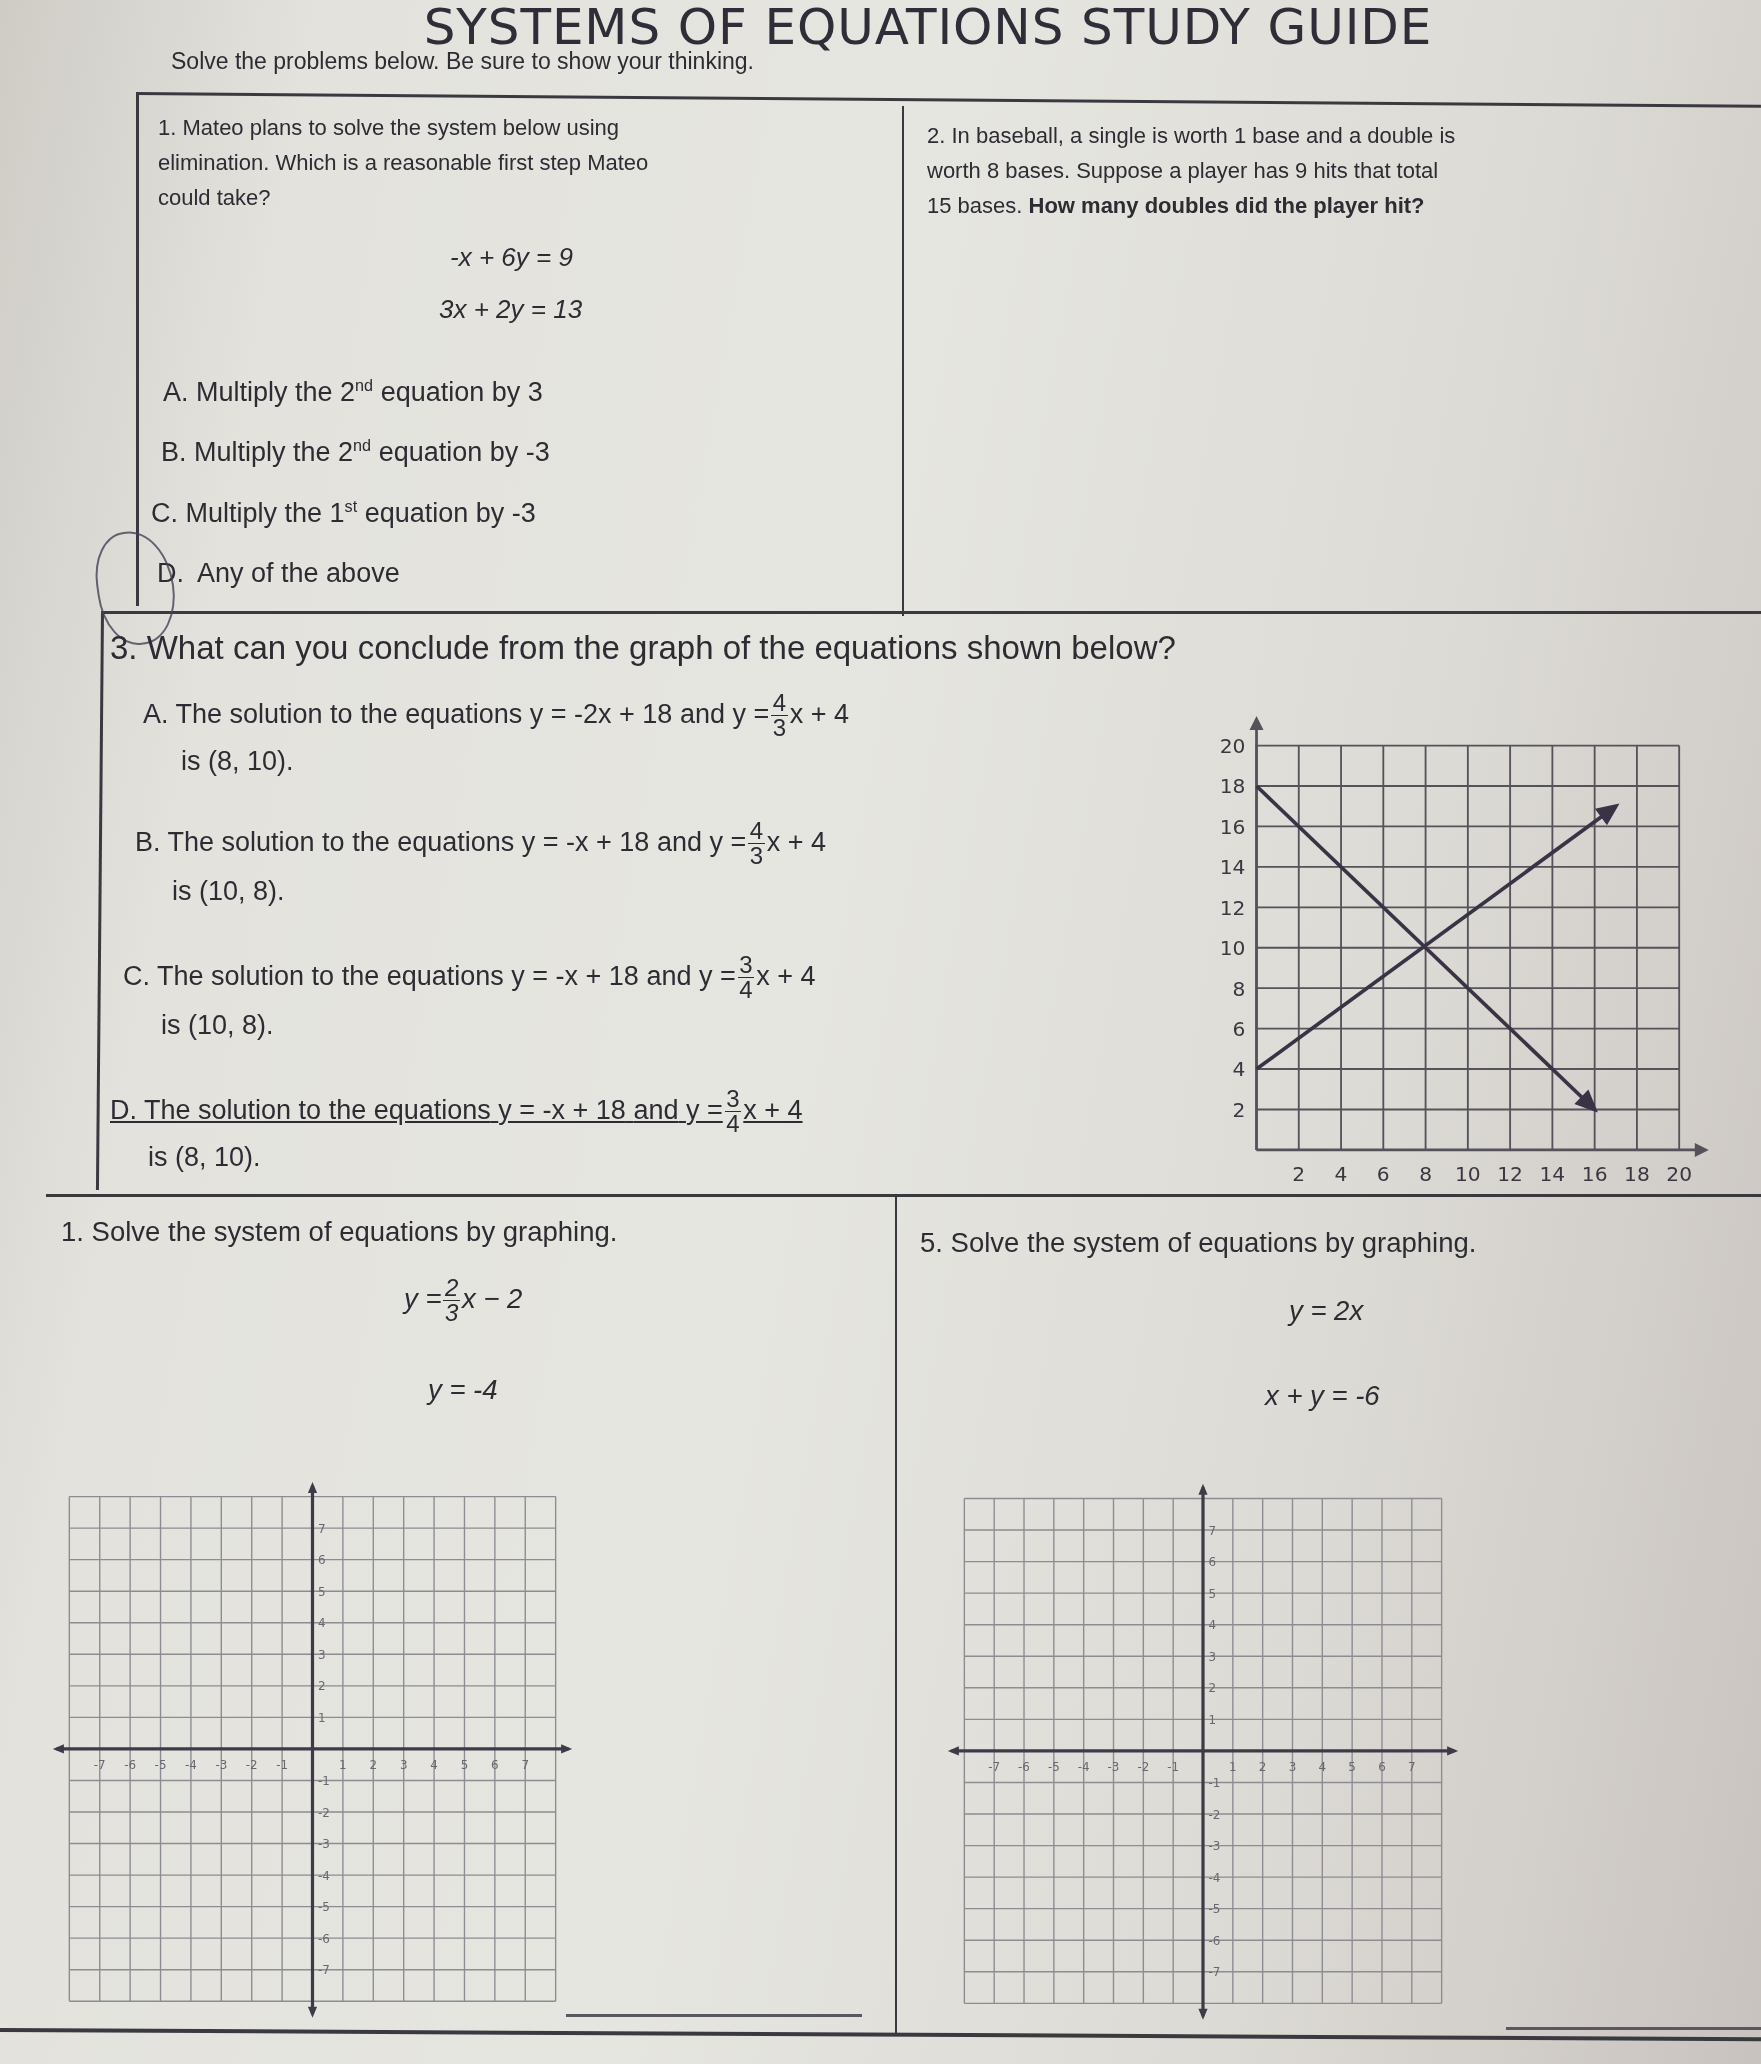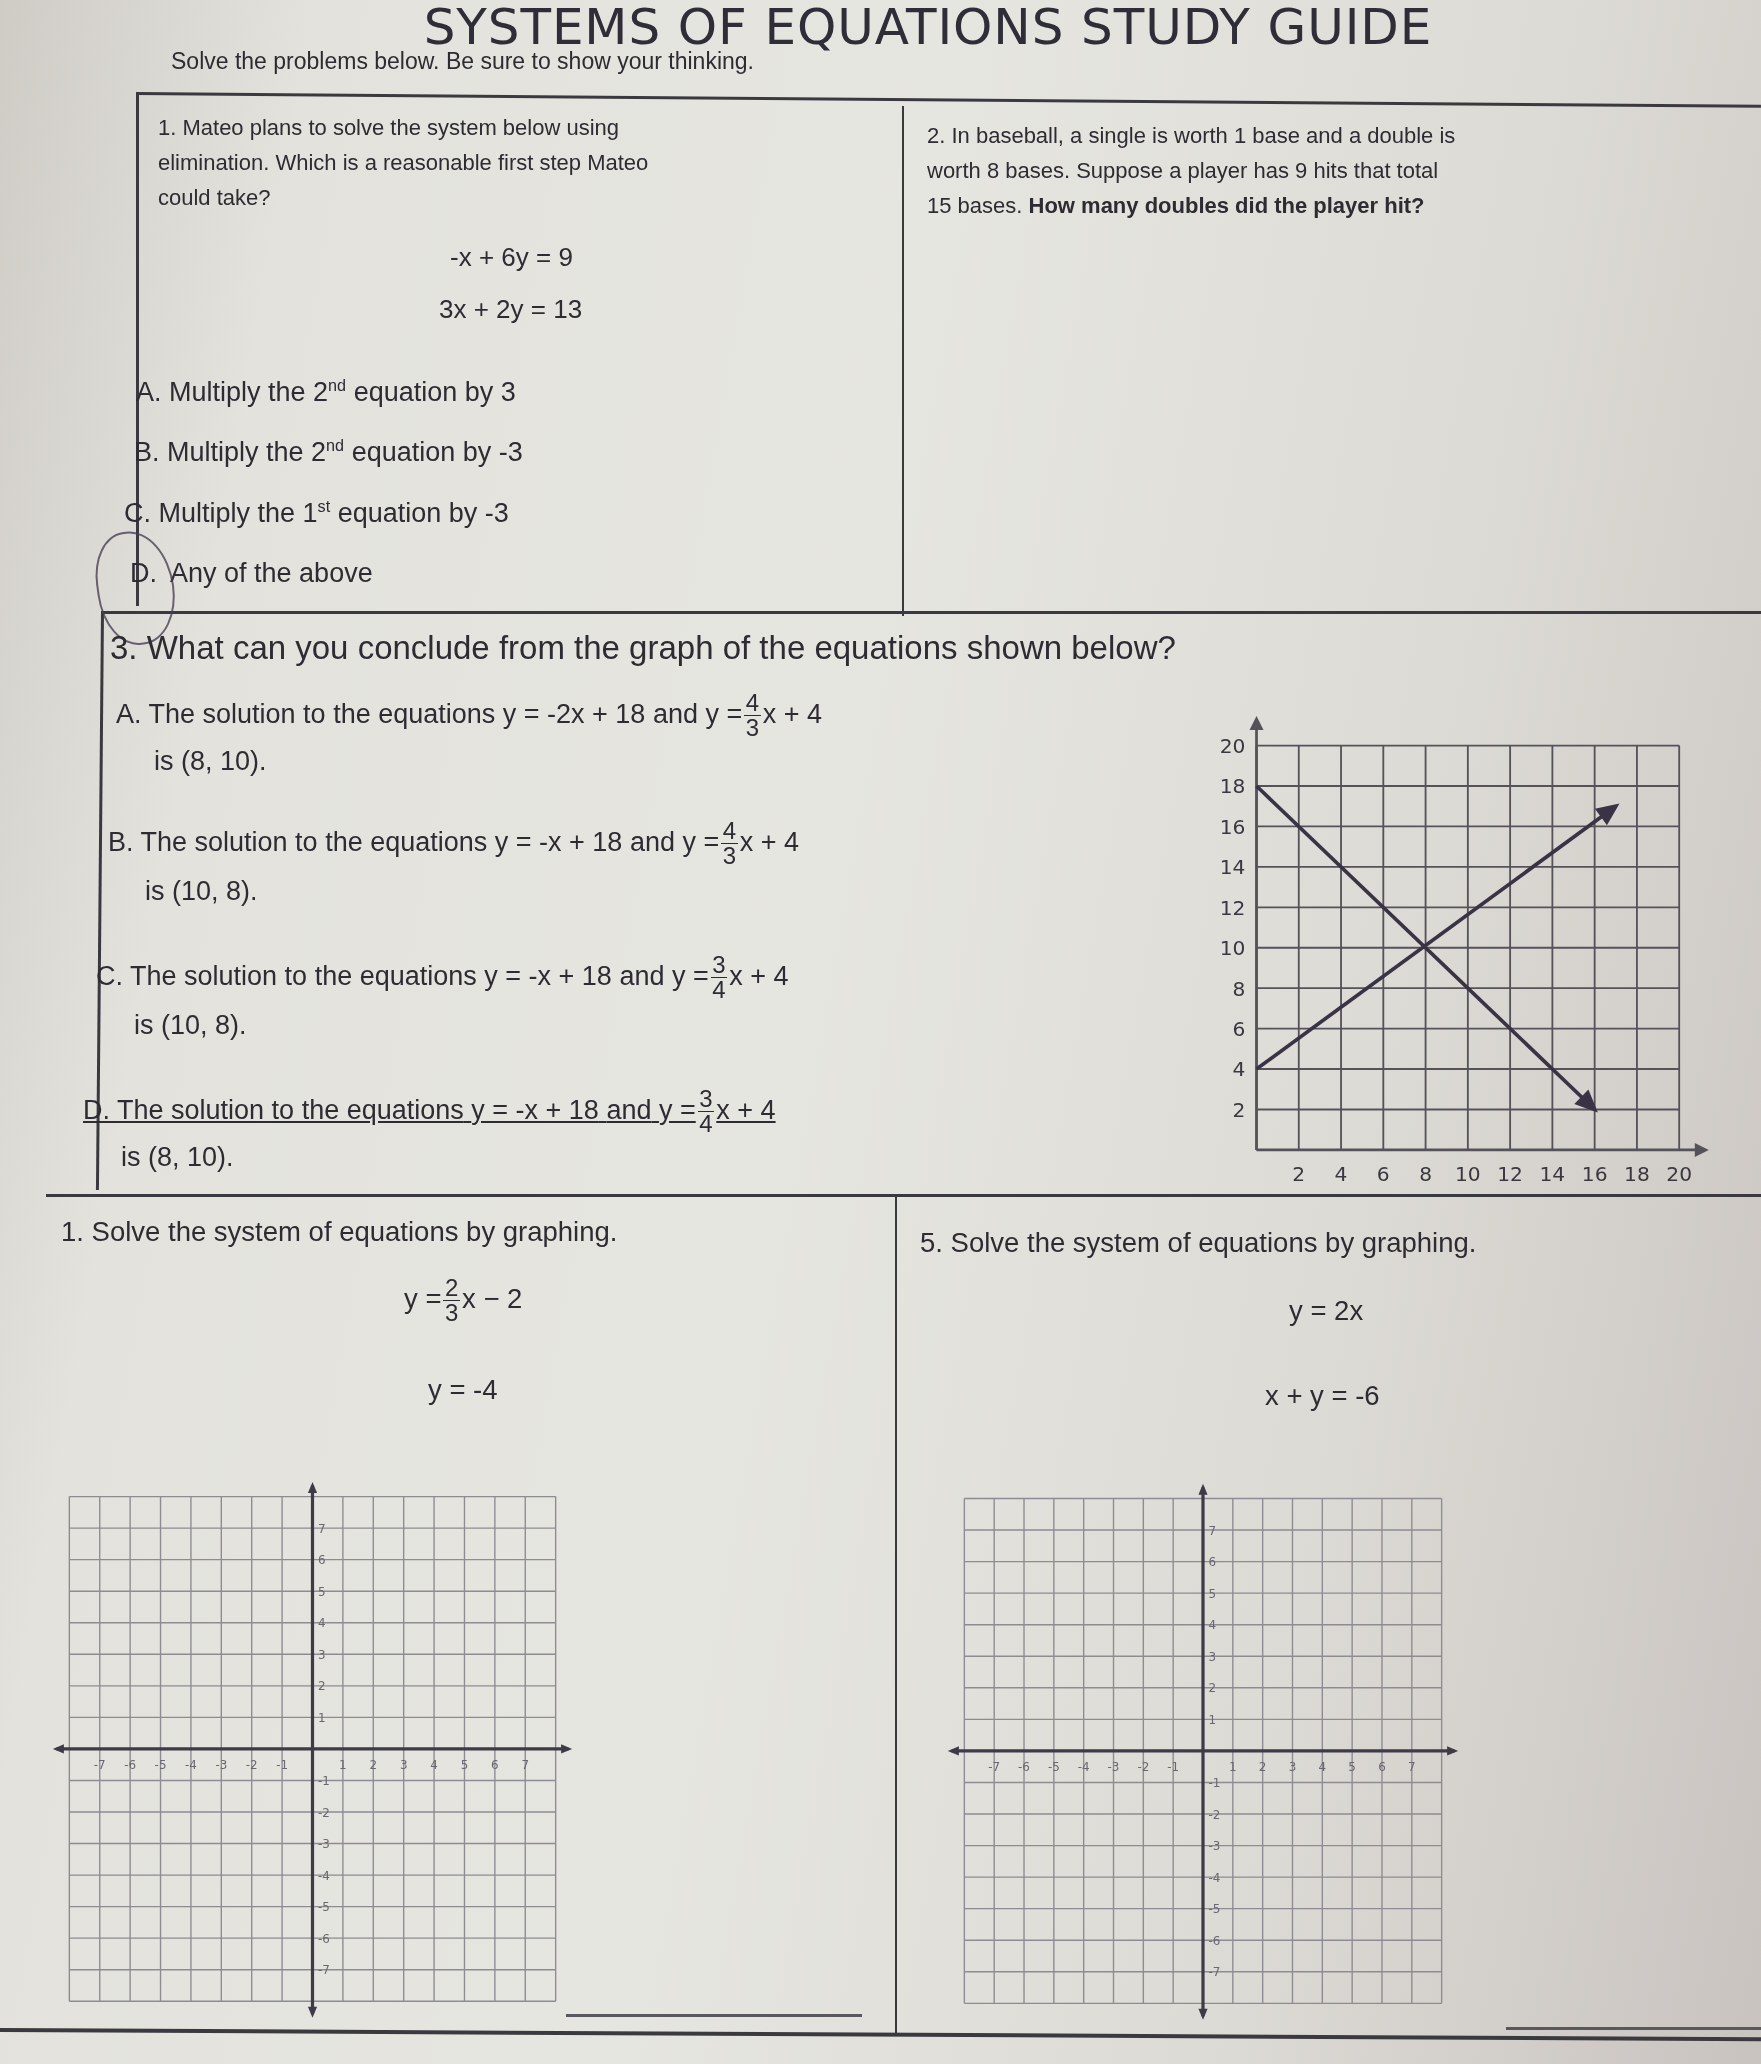--- a/index.html
+++ b/index.html
@@ -13,22 +13,22 @@
   .abs { position: absolute; }
   .title {
     left: 386px; top: 0px; width: 1084px; text-align: center;
     font-family: "DejaVu Sans", sans-serif; font-size: 50px; letter-spacing: 0.9px;
     color: #2f2d38; line-height: 55px; white-space: nowrap;
   }
   .instructions { left: 171px; top: 48px; font-size: 23px; white-space: nowrap; }
   .line { position: absolute; background: #3b3940; }
   .q-text { font-size: 22px; line-height: 35px; color: #2e2b33; }
   .bold { font-weight: bold; }
-  .eq { font-size: 26px; white-space: nowrap; }
-  .choice { font-size: 27px; white-space: nowrap; }
+  .eq { font-size: 26px; white-space: nowrap; font-style: italic; }
+  .choice { font-size: 27px; white-space: nowrap; padding-left: 27px; }
   sup { font-size: 60%; vertical-align: super; line-height: 0; }
   .frac { display: inline-block; vertical-align: middle; text-align: center; line-height: 1; margin: 0 1.8px; }
   .frac .n { display: block; border-bottom: 1.8px solid #2e2b33; padding: 0 1.8px; font-size: 24px; }
   .frac .d { display: block; font-size: 24px; }
   .circle-d {
     position: absolute; left: 97px; top: 531px; width: 73px; height: 110px;
     border: 2.8px solid #4a3f55; border-radius: 45% 55% 50% 50%;
     transform: rotate(-8deg); opacity: 0.8;
   }
   svg text { font-family: "DejaVu Sans", sans-serif; }

